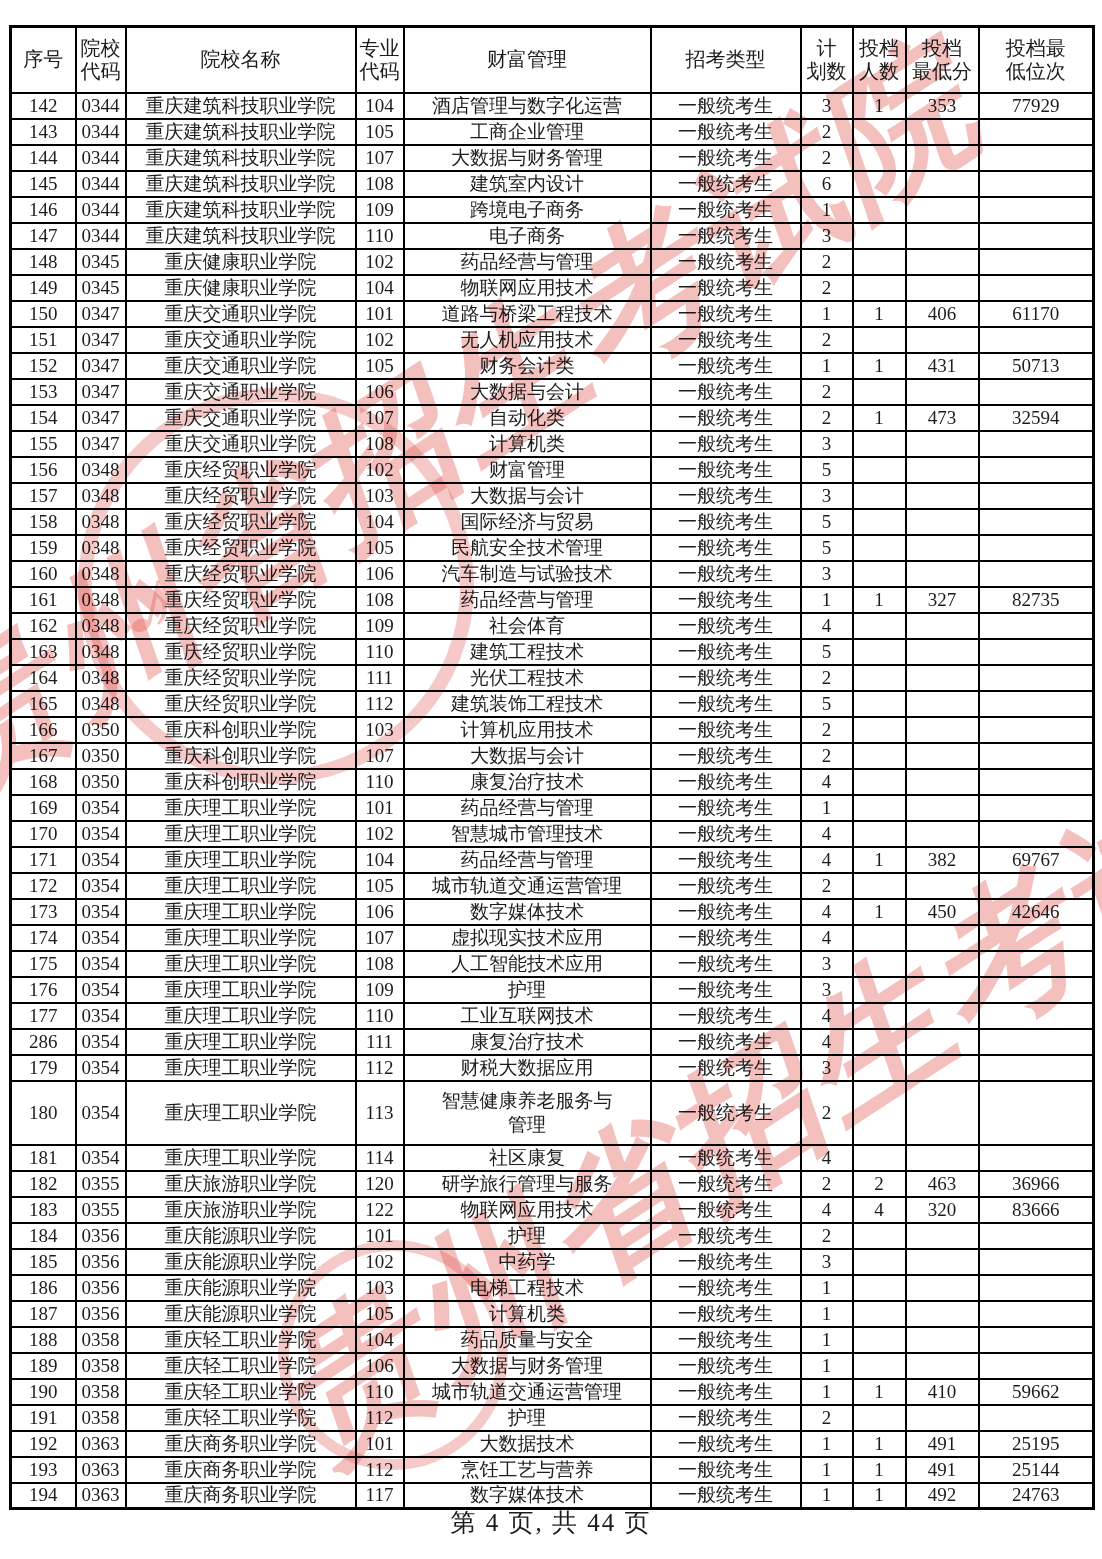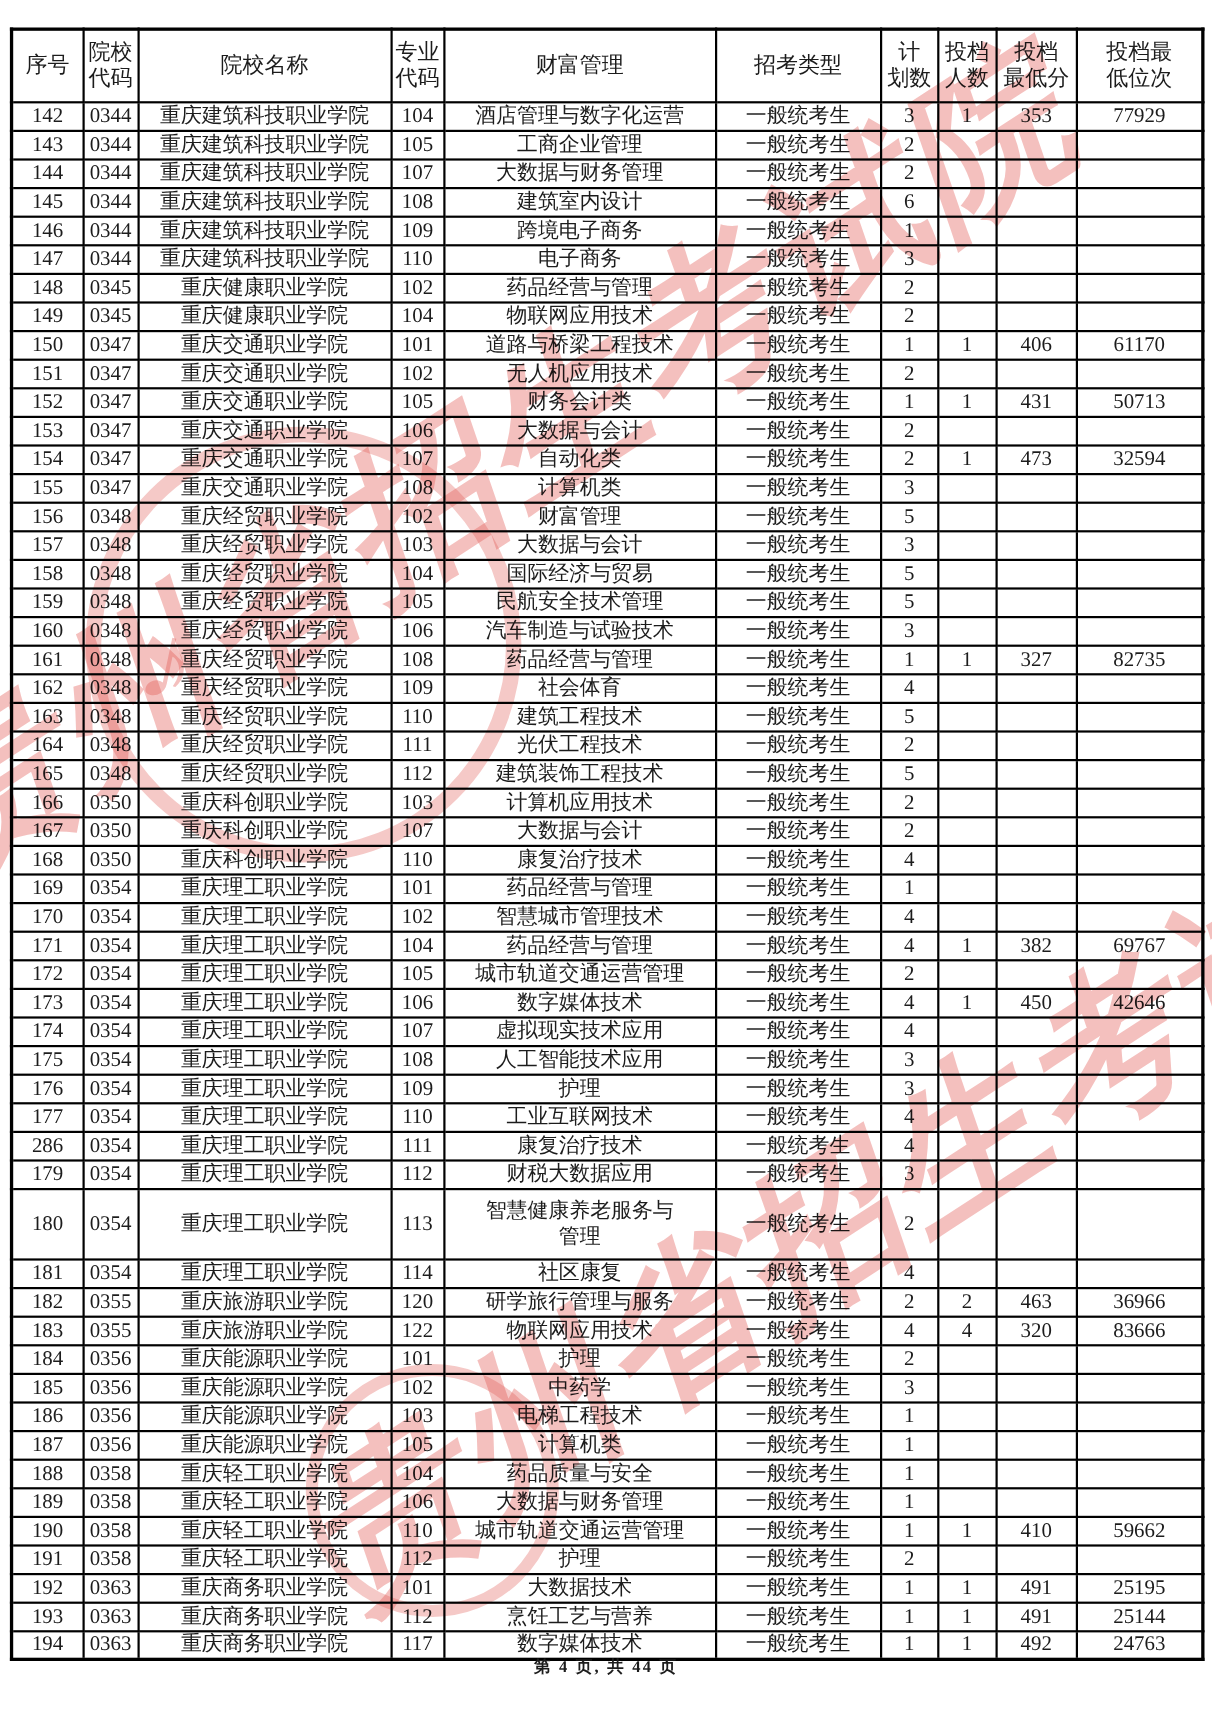--- a/index.html
+++ b/index.html
@@ -48,24 +48,23 @@
     width: 182px;
     line-height: 1.25;
   }
 
   
   .page-footer {
     position: absolute;
     left: 0; top: 1506px;
     width: 100%;
     text-align: center;
-    font-size: 15px;
+    font-size: 25px;
     letter-spacing: 2px;
     z-index: 1;
-    font-weight: bold;
   }
 
   
   .watermark-layer {
     position: absolute;
     left: 0; top: 0; width: 100%; height: 100%;
     pointer-events: none;
     z-index: 5;
     mix-blend-mode: multiply;
   }

